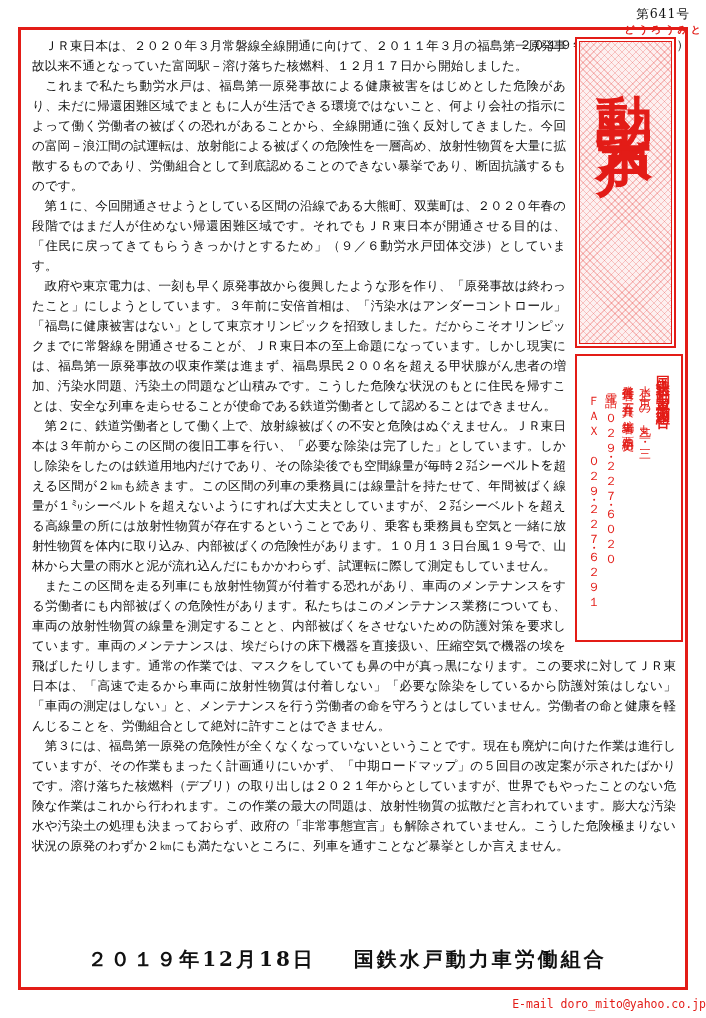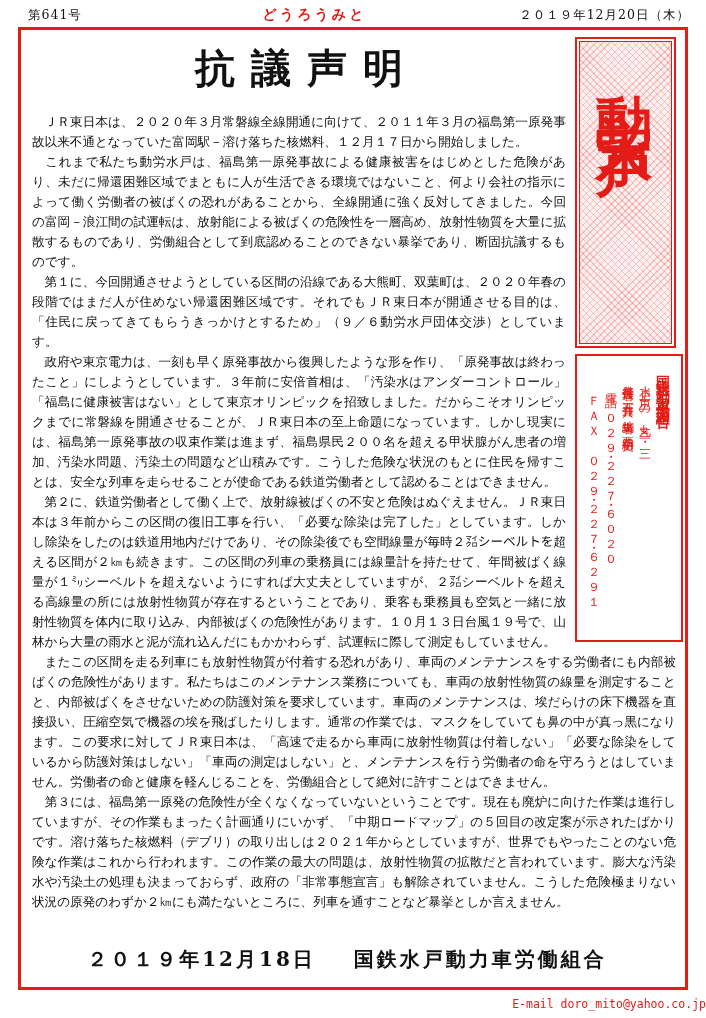--- a/index.html
+++ b/index.html
@@ -8,26 +8,26 @@
   }
   html,body{margin:0;padding:0;background:#ffffff;}
   body{
     width:706px;height:1018px;overflow:hidden;
     font-family:"DejaVu Serif","Liberation Serif",serif;
     color:#111;
   }
   
   .page-header{
     display:flex;justify-content:space-between;align-items:flex-end;
-    padding:6px 16px 3px 28px;height:18px;font-size:12.5px;
+    padding:6px 16px 3px 28px;height:18px;font-size:12.5px;flex-direction:column;
   }
   .issue-no{letter-spacing:1px;}
   .paper-name{
     color:var(--red);font-family:"DejaVu Sans","Liberation Sans",sans-serif;
-    font-weight:bold;font-size:14px;letter-spacing:3px;transform:translateX(14px);
+    font-weight:bold;font-size:10px;letter-spacing:3px;transform:translateX(14px);
   }
   .issue-date{letter-spacing:1px;}
   
   .main-box{
     position:relative;box-sizing:border-box;
     margin:0 18px;height:963px;
     border:3px solid var(--red);
     padding:6px 9px 0 11px;
     overflow:hidden;
   }
@@ -102,21 +102,20 @@
     </div>
     <div class="publisher-box">
       <div class="pub-col pub-name">国鉄水戸動力車労働組合</div>
       <div class="pub-col pub-address">水戸市三の丸三・一・三</div>
       <div class="pub-col pub-editors">発行責任者　石井真一　編集者　西納岳史</div>
       <div class="pub-col pub-phone">電話　０２９・２２７・６０２０</div>
       <div class="pub-col pub-fax">ＦＡＸ　０２９・２２７・６２９１</div>
     </div>
   </aside>
 
-  <h1 class="doc-title">抗議声明</h1>
 
   <div class="body-text">
     <p>　ＪＲ東日本は、２０２０年３月常磐線全線開通に向けて、２０１１年３月の福島第一原発事故以来不通となっていた富岡駅－溶け落ちた核燃料、１２月１７日から開始しました。</p>
     <p>　これまで私たち動労水戸は、福島第一原発事故による健康被害をはじめとした危険があり、未だに帰還困難区域でまともに人が生活できる環境ではないこと、何より会社の指示によって働く労働者の被ばくの恐れがあることから、全線開通に強く反対してきました。今回の富岡－浪江間の試運転は、放射能による被ばくの危険性を一層高め、放射性物質を大量に拡散するものであり、労働組合として到底認めることのできない暴挙であり、断固抗議するものです。</p>
     <p>　第１に、今回開通させようとしている区間の沿線である大熊町、双葉町は、２０２０年春の段階ではまだ人が住めない帰還困難区域です。それでもＪＲ東日本が開通させる目的は、「住民に戻ってきてもらうきっかけとするため」（９／６動労水戸団体交渉）としています。</p>
     <p>　政府や東京電力は、一刻も早く原発事故から復興したような形を作り、「原発事故は終わったこと」にしようとしています。３年前に安倍首相は、「汚染水はアンダーコントロール」「福島に健康被害はない」として東京オリンピックを招致しました。だからこそオリンピックまでに常磐線を開通させることが、ＪＲ東日本の至上命題になっています。しかし現実には、福島第一原発事故の収束作業は進まず、福島県民２００名を超える甲状腺がん患者の増加、汚染水問題、汚染土の問題など山積みです。こうした危険な状況のもとに住民を帰すことは、安全な列車を走らせることが使命である鉄道労働者として認めることはできません。</p>
     <p>　第２に、鉄道労働者として働く上で、放射線被ばくの不安と危険はぬぐえません。ＪＲ東日本は３年前からこの区間の復旧工事を行い、「必要な除染は完了した」としています。しかし除染をしたのは鉄道用地内だけであり、その除染後でも空間線量が毎時２㍃シーベルトを超える区間が２㎞も続きます。この区間の列車の乗務員には線量計を持たせて、年間被ばく線量が１㍉シーベルトを超えないようにすれば大丈夫としていますが、２㍃シーベルトを超える高線量の所には放射性物質が存在するということであり、乗客も乗務員も空気と一緒に放射性物質を体内に取り込み、内部被ばくの危険性があります。１０月１３日台風１９号で、山林から大量の雨水と泥が流れ込んだにもかかわらず、試運転に際して測定もしていません。</p>
     <p>　またこの区間を走る列車にも放射性物質が付着する恐れがあり、車両のメンテナンスをする労働者にも内部被ばくの危険性があります。私たちはこのメンテナンス業務についても、車両の放射性物質の線量を測定することと、内部被ばくをさせないための防護対策を要求しています。車両のメンテナンスは、埃だらけの床下機器を直接扱い、圧縮空気で機器の埃を飛ばしたりします。通常の作業では、マスクをしていても鼻の中が真っ黒になります。この要求に対してＪＲ東日本は、「高速で走るから車両に放射性物質は付着しない」「必要な除染をしているから防護対策はしない」「車両の測定はしない」と、メンテナンスを行う労働者の命を守ろうとはしていません。労働者の命と健康を軽んじることを、労働組合として絶対に許すことはできません。</p>
     <p>　第３には、福島第一原発の危険性が全くなくなっていないということです。現在も廃炉に向けた作業は進行していますが、その作業もまったく計画通りにいかず、「中期ロードマップ」の５回目の改定案が示されたばかりです。溶け落ちた核燃料（デブリ）の取り出しは２０２１年からとしていますが、世界でもやったことのない危険な作業はこれから行われます。この作業の最大の問題は、放射性物質の拡散だと言われています。膨大な汚染水や汚染土の処理も決まっておらず、政府の「非常事態宣言」も解除されていません。こうした危険極まりない状況の原発のわずか２㎞にも満たないところに、列車を通すことなど暴挙としか言えません。</p>
   </div>

